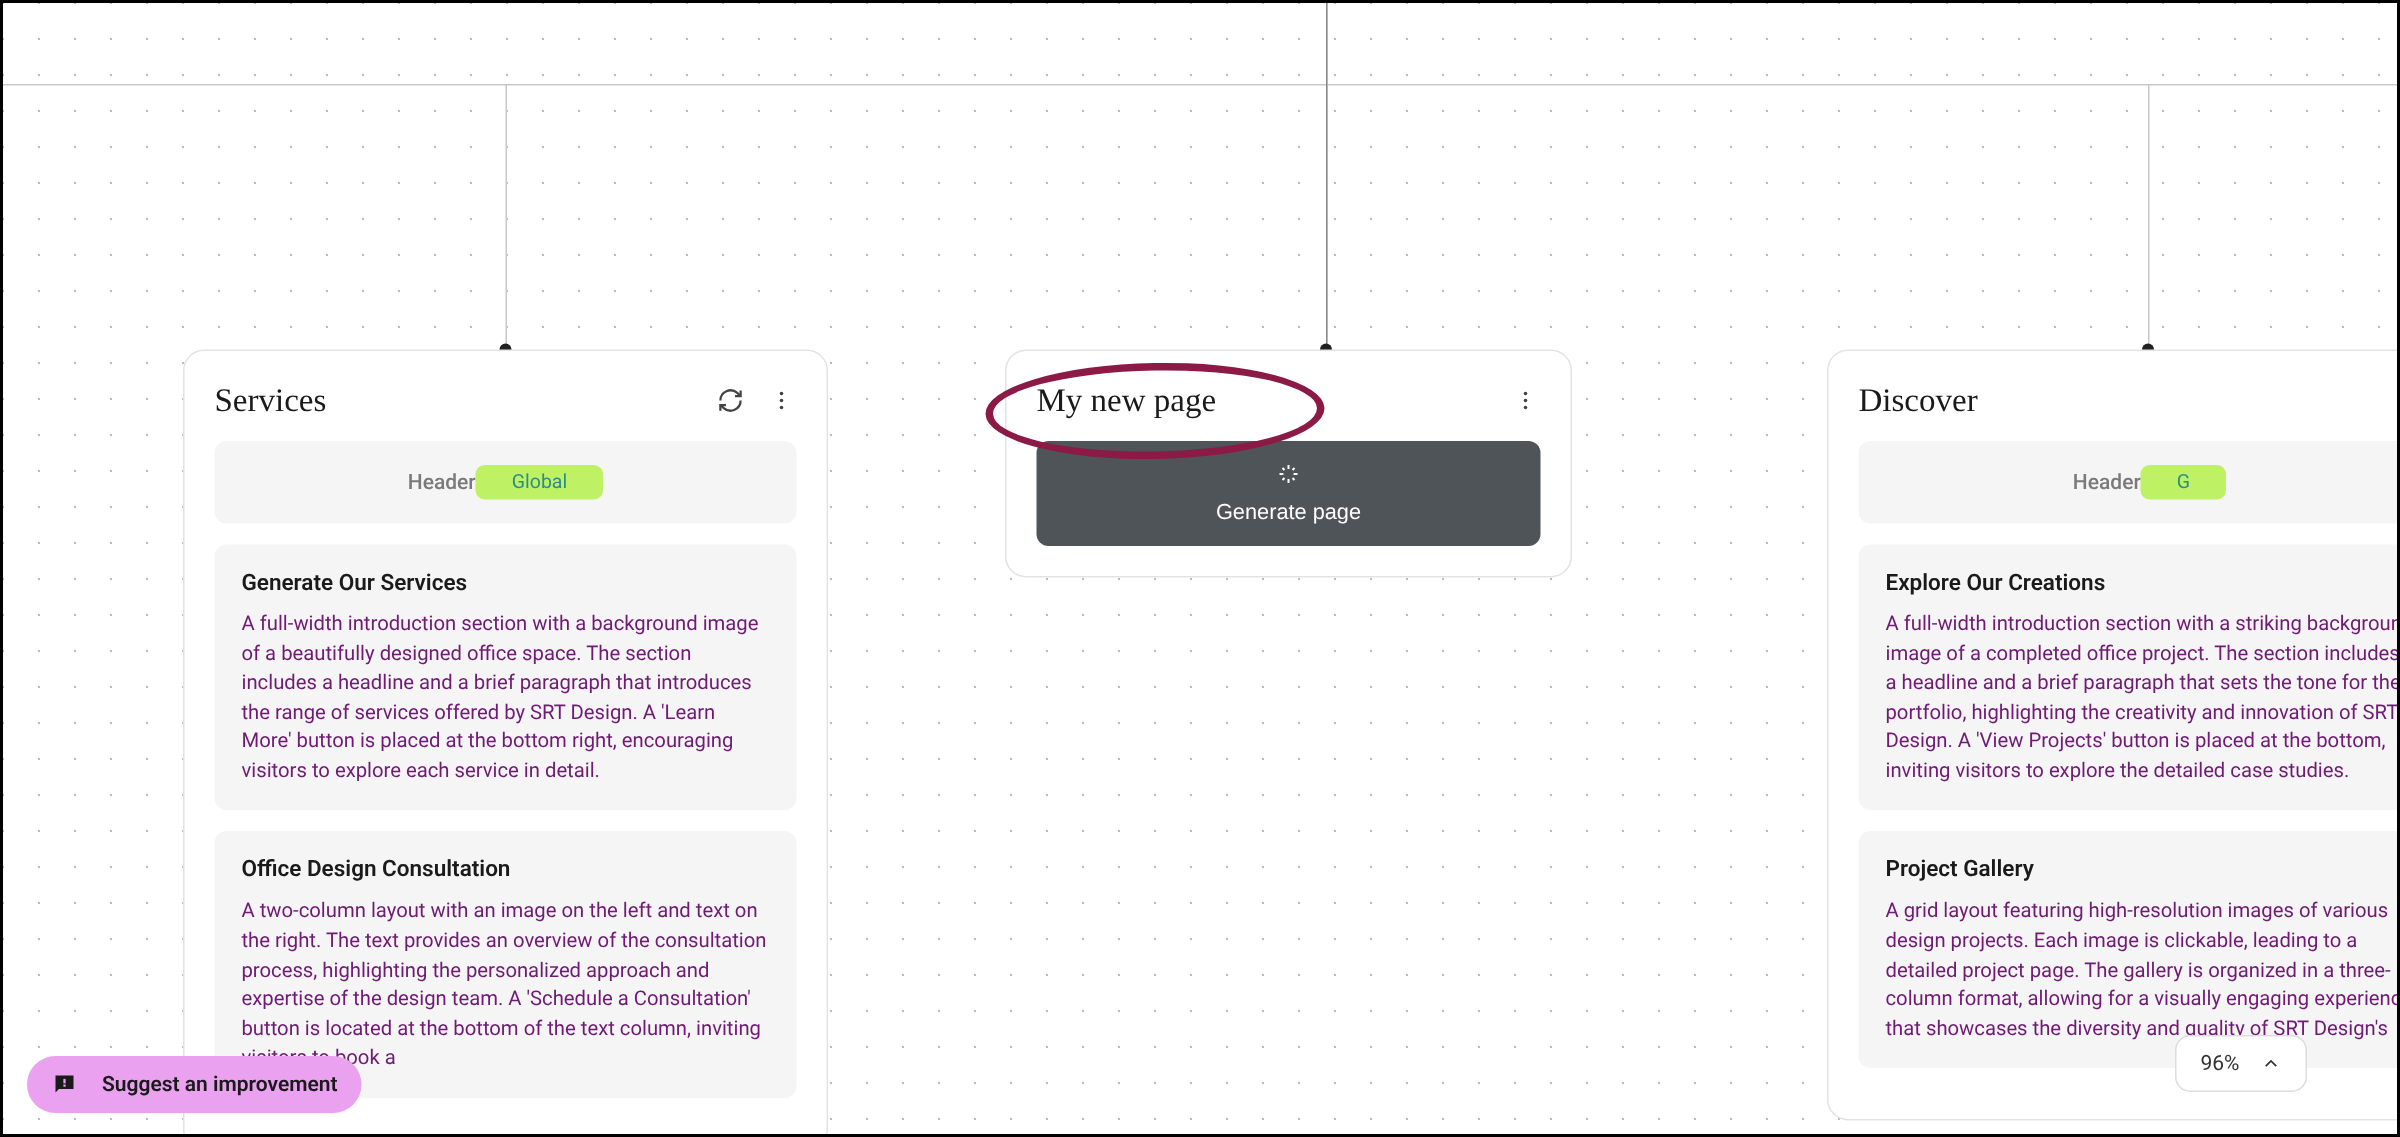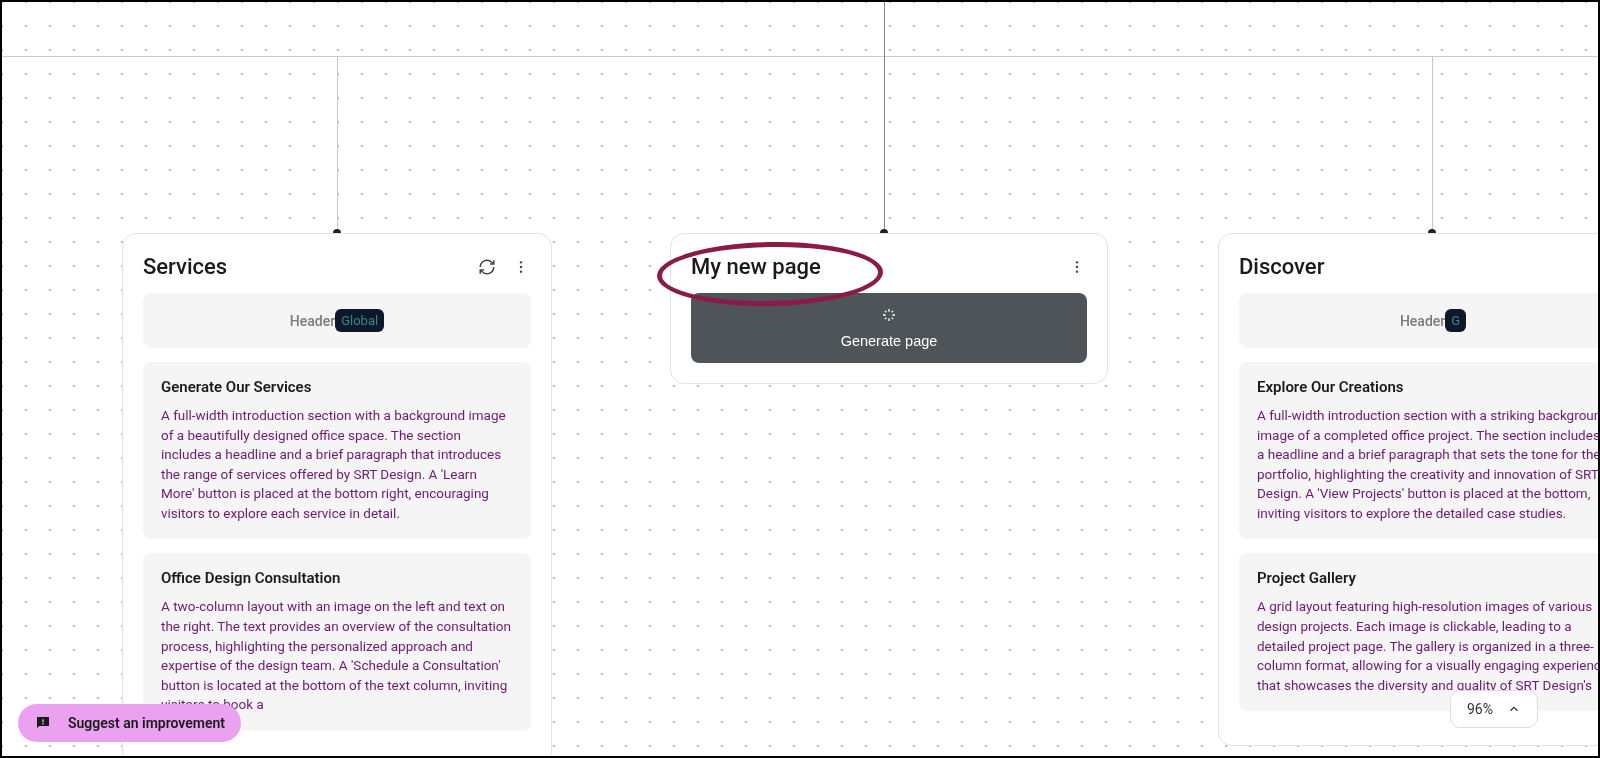--- a/index.html
+++ b/index.html
@@ -49,20 +49,21 @@
       border: 1px solid #e3e3e3;
       border-radius: 14px;
       padding: 20px;
       box-shadow: 0 0 0 rgba(0,0,0,0);
     }
     .card-title-row {
       display:flex;
       align-items:center;
       justify-content:space-between;
       margin-bottom: 14px;
+      font-family: Liberation Serif, serif;
     }
     .card-title {
       font-size: 22px;
       font-weight: 500;
       color: #1a1a1a;
     }
     .title-actions { display:flex; gap:14px; align-items:center; color:#555; }
     .icon-btn { width:20px; height:20px; display:flex; align-items:center; justify-content:center; cursor:pointer; }
     .section-box {
       background: #f5f5f5;
@@ -74,24 +75,24 @@
       display:flex;
       justify-content:center;
       align-items:center;
     }
     .section-header-label {
       color:#7a7a7a;
       font-size:14px;
       font-weight:500;
     }
     .global-tag {
-      background:#0f172a;
+      background:#bef264;
       color:#2a8e86;
       font-size:13px;
-      padding:4px 6px;
+      padding:4px 24px;
       border-radius:6px;
     }
     .section-title {
       font-size:15px;
       font-weight:600;
       color:#1a1a1a;
       margin-bottom:10px;
     }
     .section-body {
       font-size:13.5px;
@@ -199,21 +200,21 @@
   <div class="section-box">
     <div class="section-title">Generate Our Services</div>
     <div class="section-body">A full-width introduction section with a background image of a beautifully designed office space. The section includes a headline and a brief paragraph that introduces the range of services offered by SRT Design. A 'Learn More' button is placed at the bottom right, encouraging visitors to explore each service in detail.</div>
   </div>
   <div class="section-box">
     <div class="section-title">Office Design Consultation</div>
     <div class="section-body">A two-column layout with an image on the left and text on the right. The text provides an overview of the consultation process, highlighting the personalized approach and expertise of the design team. A 'Schedule a Consultation' button is located at the bottom of the text column, inviting visitors to book a</div>
   </div>
 </div>
 
-<div class="card" style="left:668px; top:231px; width:438px; padding:20px;">
+<div class="card" style="left:668px; top:231px; width:378px; padding:20px;">
   <div class="card-title-row">
     <div class="card-title">My new page</div>
     <div class="title-actions">
       <div class="icon-btn">
         <svg width="16" height="16" viewBox="0 0 24 24" fill="#444">
             <circle cx="12" cy="5" r="1.8"></circle>
             <circle cx="12" cy="12" r="1.8"></circle>
             <circle cx="12" cy="19" r="1.8"></circle>
           </svg>
       </div>

